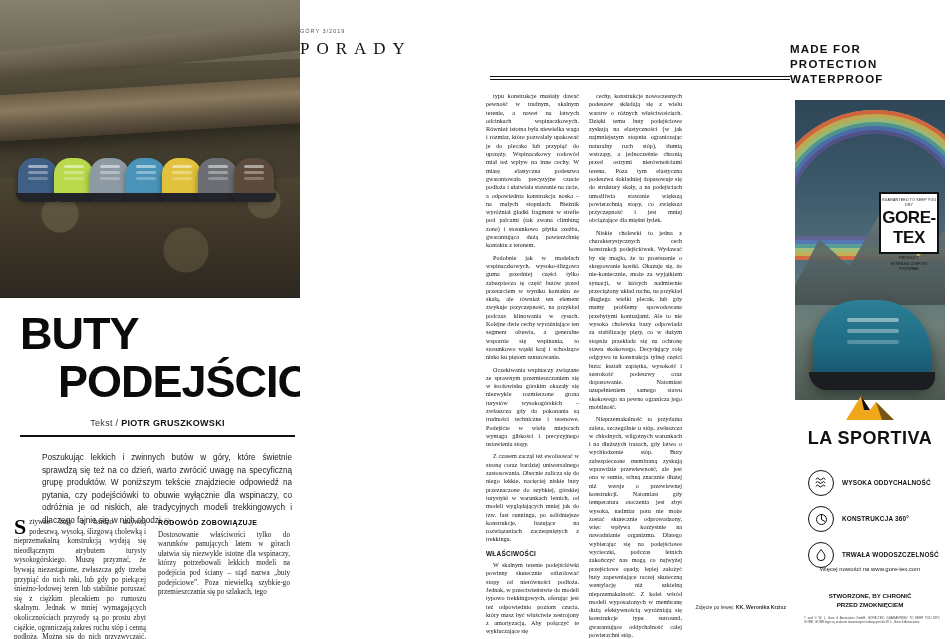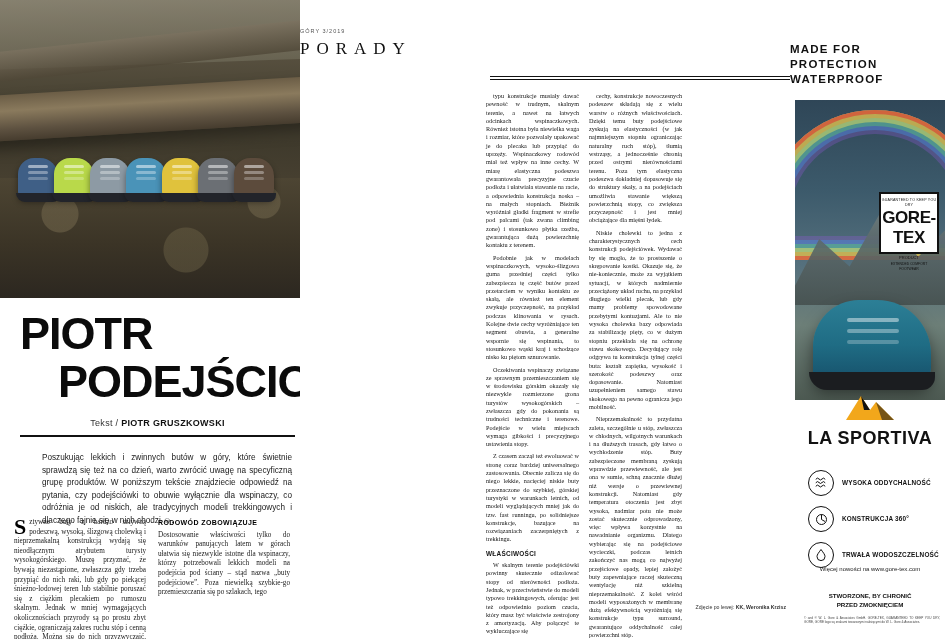--- a/index.html
+++ b/index.html
@@ -247,21 +247,21 @@
             <span class="sole"></span>
           </div>
         <div class="shoe" style="left:216px;background:#5c4b3c">
             <span class="lace"></span>
             <span class="sole"></span>
           </div>
       </div>
     </div>
 
     <div class="title-block">
-      <div class="title-line">PIOTR</div>
+      <div class="title-line">BUTY</div>
       <div class="title-line l2">PODEJŚCIOWE</div>
       <div class="byline">
         <span>Tekst /</span>
         <span class="nm">PIOTR GRUSZKOWSKI</span>
       </div>
       <div class="rule"></div>
     </div>
 
     <div class="lead">Poszukując lekkich i zwinnych butów w góry, które świetnie sprawdzą się też na co dzień, warto zwrócić uwagę na specyficzną grupę produktów. W poniższym tekście znajdziecie odpowiedź na pytania, czy podejściówki to obuwie wyłącznie dla wspinaczy, co odróżnia je od niskich, ale tradycyjnych modeli trekkingowych i dlaczego fajnie się w nich chodzi ☺.</div>
 

